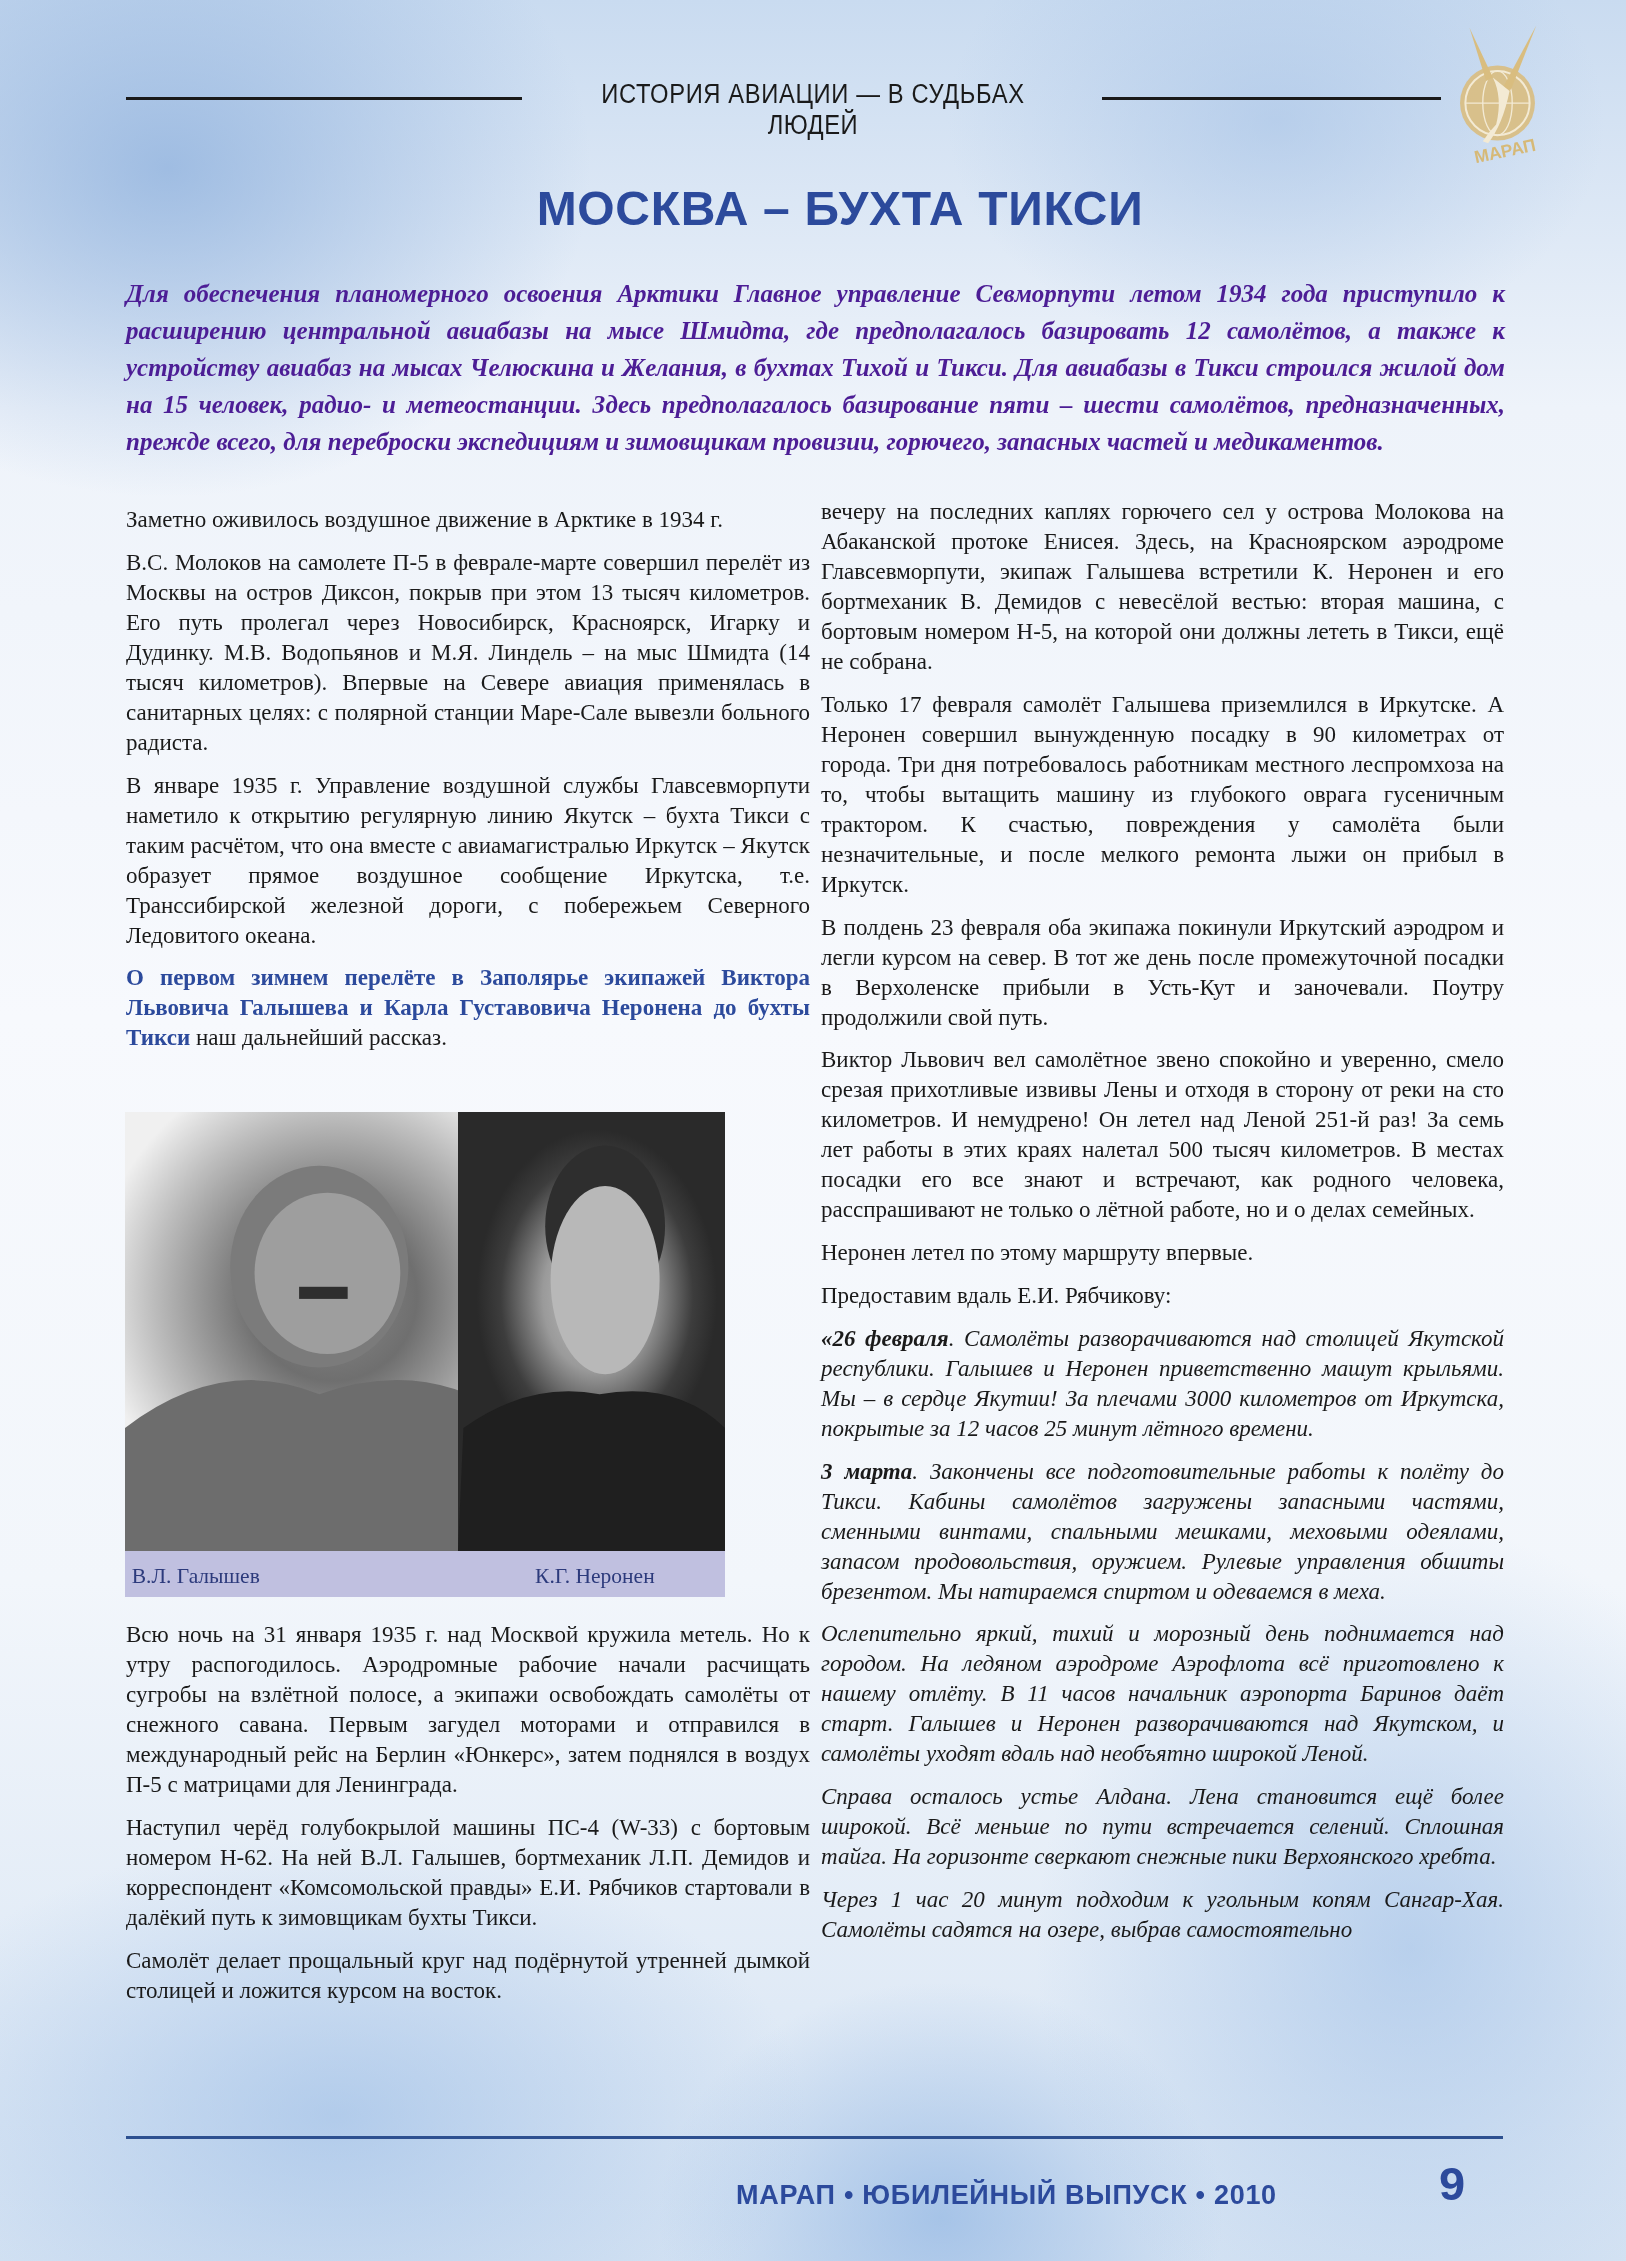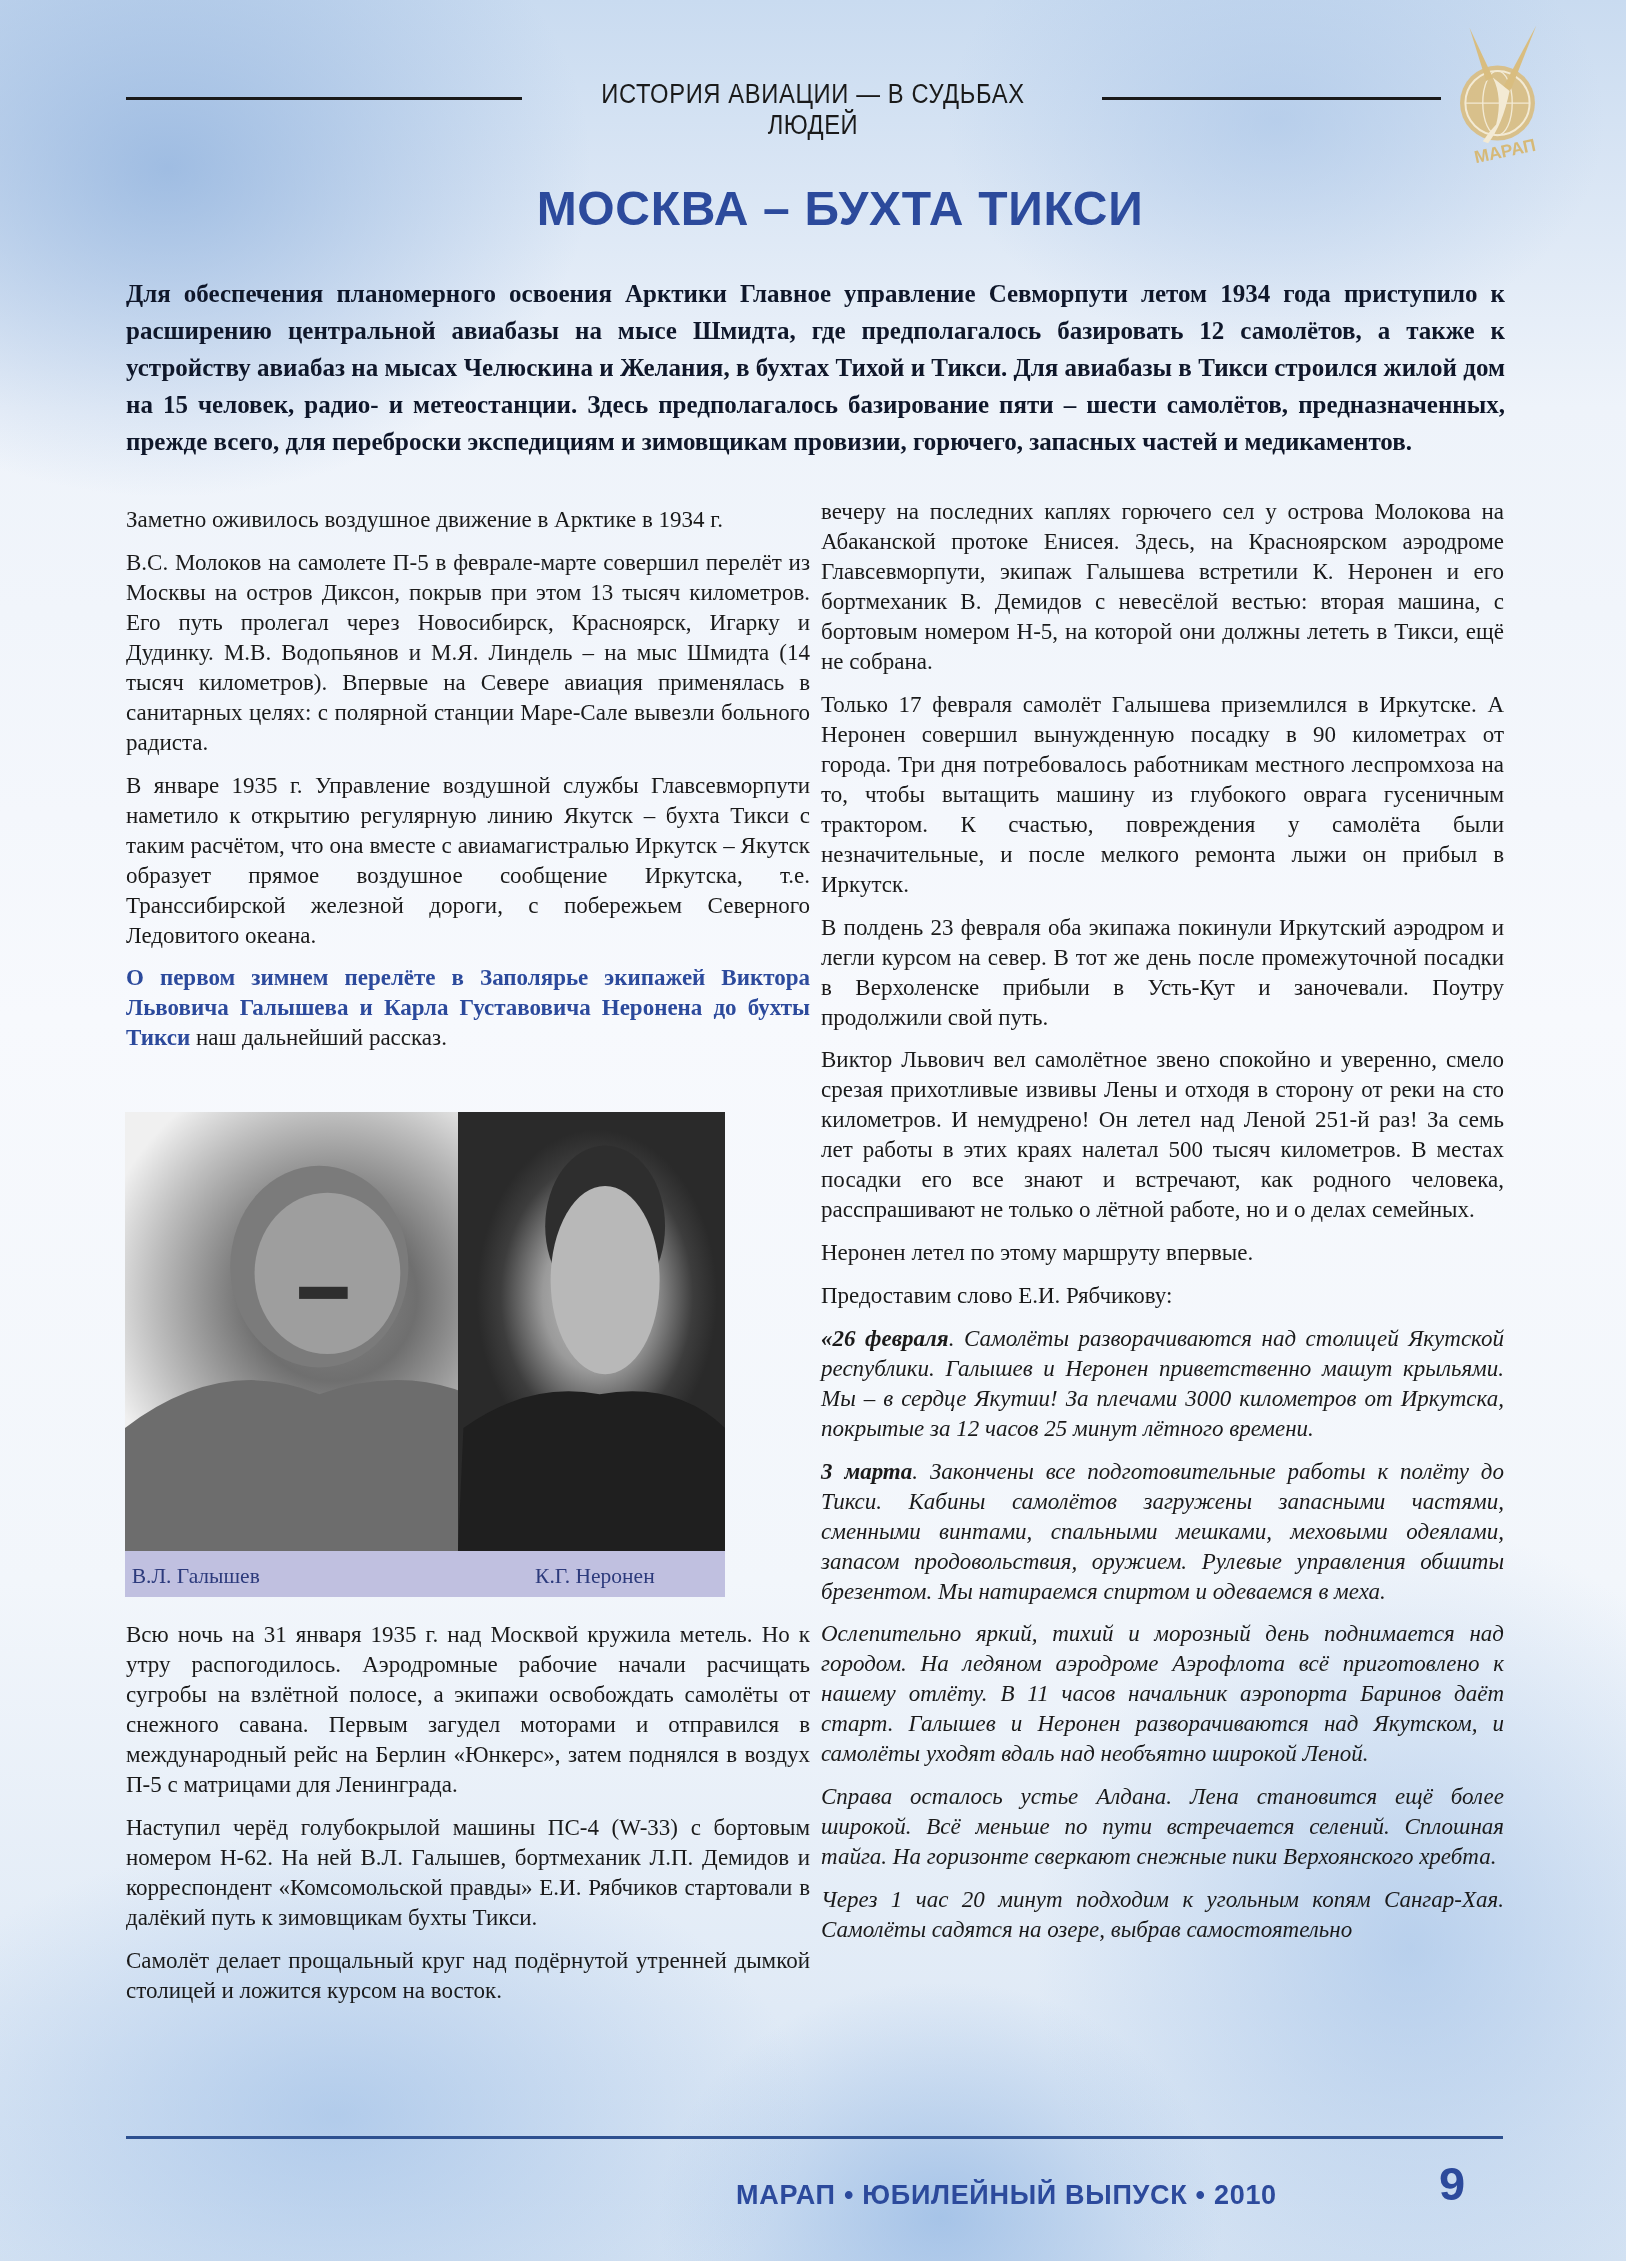--- a/index.html
+++ b/index.html
@@ -46,22 +46,22 @@
     text-align: center;
     font-family: "Liberation Sans", "DejaVu Sans", sans-serif;
     font-weight: bold; font-size: 48px; color: #2c4a9c;
     letter-spacing: 0.7px;
     margin-left: 27px;
   }
 
   .lead {
     position: absolute; top: 275px; left: 126px; width: 1379px;
     font-family: "Liberation Serif", "DejaVu Serif", serif;
-    font-weight: bold;
-    font-size: 25px; line-height: 37px; color: #0f172a;
+    font-style: italic; font-weight: bold;
+    font-size: 25px; line-height: 37px; color: #4c1d95;
     text-align: justify;
   }
 
   .col {
     position: absolute; width: 684px;
     font-size: 23px; line-height: 30px; text-align: justify;
   }
   .col p { margin-bottom: 12.8px; }
   .col-left-top { left: 126px; top: 505px; }
   .col-left-bottom { left: 126px; top: 1620px; }
@@ -158,21 +158,21 @@
   <p>Наступил черёд голубокрылой машины ПС-4 (W-33) с бортовым номером Н-62. На ней В.Л. Галышев, бортмеханик Л.П. Демидов и корреспондент «Комсомольской правды» Е.И. Рябчиков стартовали в далёкий путь к зимовщикам бухты Тикси.</p>
   <p>Самолёт делает прощальный круг над подёрнутой утренней дымкой столицей и ложится курсом на восток.</p>
 </div>
 
 <div class="col col-right">
   <p>вечеру на последних каплях горючего сел у острова Молокова на Абаканской протоке Енисея. Здесь, на Красноярском аэродроме Главсевморпути, экипаж Галышева встретили К. Неронен и его бортмеханик В. Демидов с невесёлой вестью: вторая машина, с бортовым номером Н-5, на которой они должны лететь в Тикси, ещё не собрана.</p>
   <p>Только 17 февраля самолёт Галышева приземлился в Иркутске. А Неронен совершил вынужденную посадку в 90 километрах от города. Три дня потребовалось работникам местного леспромхоза на то, чтобы вытащить машину из глубокого оврага гусеничным трактором. К счастью, повреждения у самолёта были незначительные, и после мелкого ремонта лыжи он прибыл в Иркутск.</p>
   <p>В полдень 23 февраля оба экипажа покинули Иркутский аэродром и легли курсом на север. В тот же день после промежуточной посадки в Верхоленске прибыли в Усть-Кут и заночевали. Поутру продолжили свой путь.</p>
   <p>Виктор Львович вел самолётное звено спокойно и уверенно, смело срезая прихотливые извивы Лены и отходя в сторону от реки на сто километров. И немудрено! Он летел над Леной 251-й раз! За семь лет работы в этих краях налетал 500 тысяч километров. В местах посадки его все знают и встречают, как родного человека, расспрашивают не только о лётной работе, но и о делах семейных.</p>
   <p>Неронен летел по этому маршруту впервые.</p>
-  <p>Предоставим слово Е.И. Рябчикову:</p>
+  <p>Предоставим вдаль Е.И. Рябчикову:</p>
   <p class="it"><span class="bi">«26 февраля</span><span>. Самолёты разворачиваются над столицей Якутской республики. Галышев и Неронен приветственно машут крыльями. Мы – в сердце Якутии! За плечами 3000 километров от Иркутска, покрытые за 12 часов 25 минут лётного времени.</span></p>
   <p class="it"><span class="bi">3 марта</span><span>. Закончены все подготовительные работы к полёту до Тикси. Кабины самолётов загружены запасными частями, сменными винтами, спальными мешками, меховыми одеялами, запасом продовольствия, оружием. Рулевые управления обшиты брезентом. Мы натираемся спиртом и одеваемся в меха.</span></p>
   <p class="it">Ослепительно яркий, тихий и морозный день поднимается над городом. На ледяном аэродроме Аэрофлота всё приготовлено к нашему отлёту. В 11 часов начальник аэропорта Баринов даёт старт. Галышев и Неронен разворачиваются над Якутском, и самолёты уходят вдаль над необъятно широкой Леной.</p>
   <p class="it">Справа осталось устье Алдана. Лена становится ещё более широкой. Всё меньше по пути встречается селений. Сплошная тайга. На горизонте сверкают снежные пики Верхоянского хребта.</p>
   <p class="it">Через 1 час 20 минут подходим к угольным копям Сангар-Хая. Самолёты садятся на озере, выбрав самостоятельно</p>
 </div>
 
 <div class="footer-rule"></div>
 <div class="footer-text">МАРАП • ЮБИЛЕЙНЫЙ ВЫПУСК • 2010</div>
 <div class="page-number">9</div>

